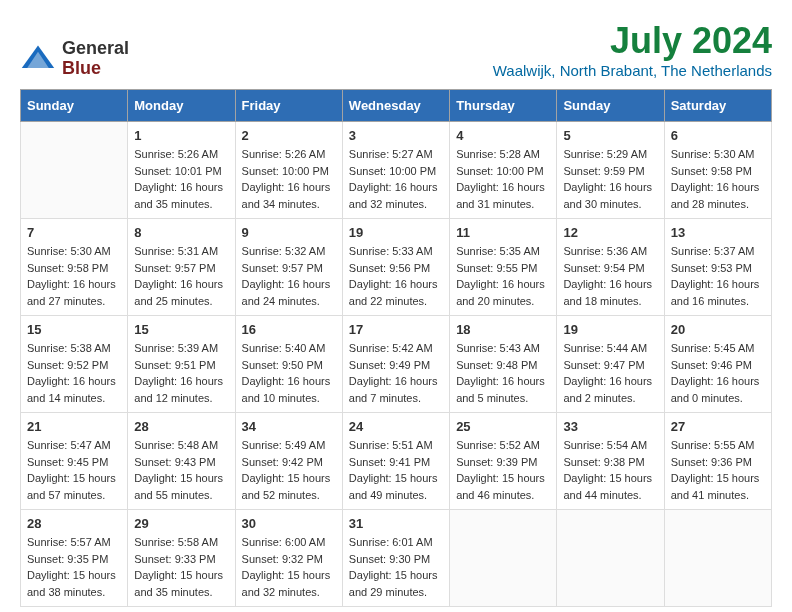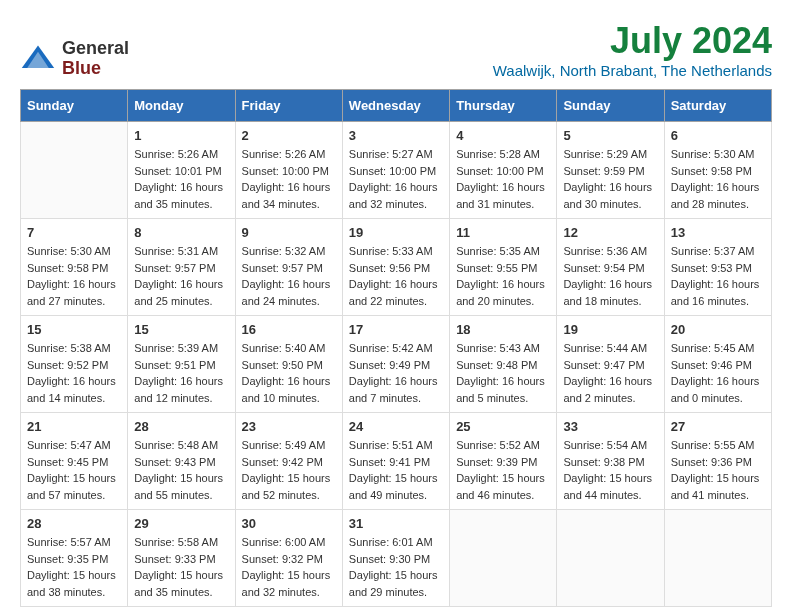--- a/index.html
+++ b/index.html
@@ -208,21 +208,21 @@
       <tr>
         <td>
           <span class="day-number">21</span>
           <div class="day-info">Sunrise: 5:47 AM<br>Sunset: 9:45 PM<br>Daylight: 15 hours and 57 minutes.</div>
         </td>
         <td>
           <span class="day-number">28</span>
           <div class="day-info">Sunrise: 5:48 AM<br>Sunset: 9:43 PM<br>Daylight: 15 hours and 55 minutes.</div>
         </td>
         <td>
-          <span class="day-number">23</span>
+          <span class="day-number">34</span>
           <div class="day-info">Sunrise: 5:49 AM<br>Sunset: 9:42 PM<br>Daylight: 15 hours and 52 minutes.</div>
         </td>
         <td>
           <span class="day-number">24</span>
           <div class="day-info">Sunrise: 5:51 AM<br>Sunset: 9:41 PM<br>Daylight: 15 hours and 49 minutes.</div>
         </td>
         <td>
           <span class="day-number">25</span>
           <div class="day-info">Sunrise: 5:52 AM<br>Sunset: 9:39 PM<br>Daylight: 15 hours and 46 minutes.</div>
         </td>

